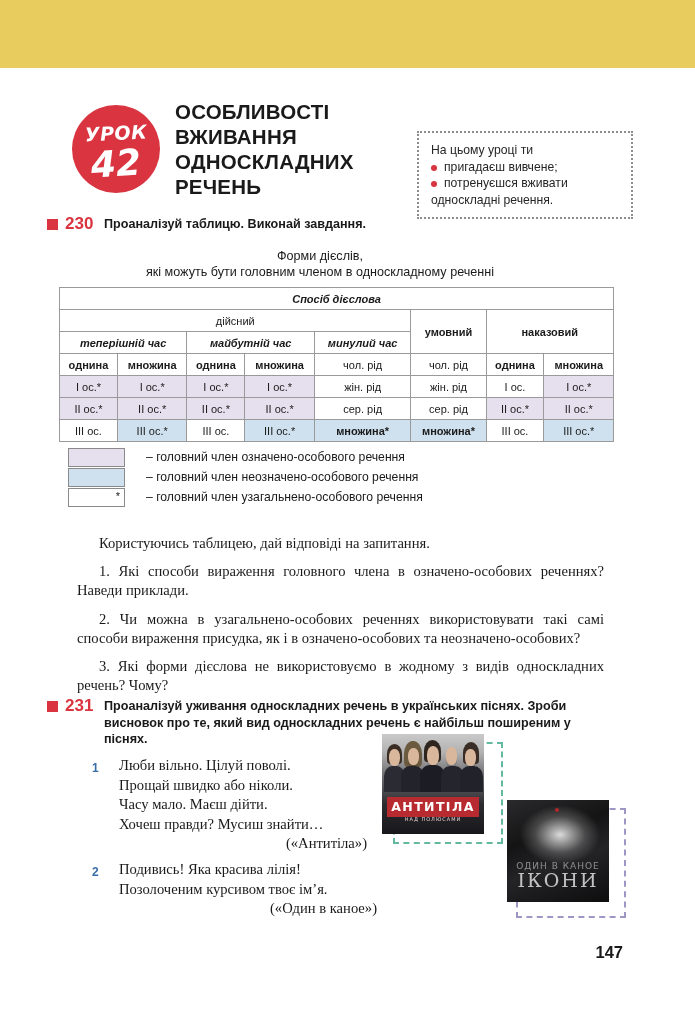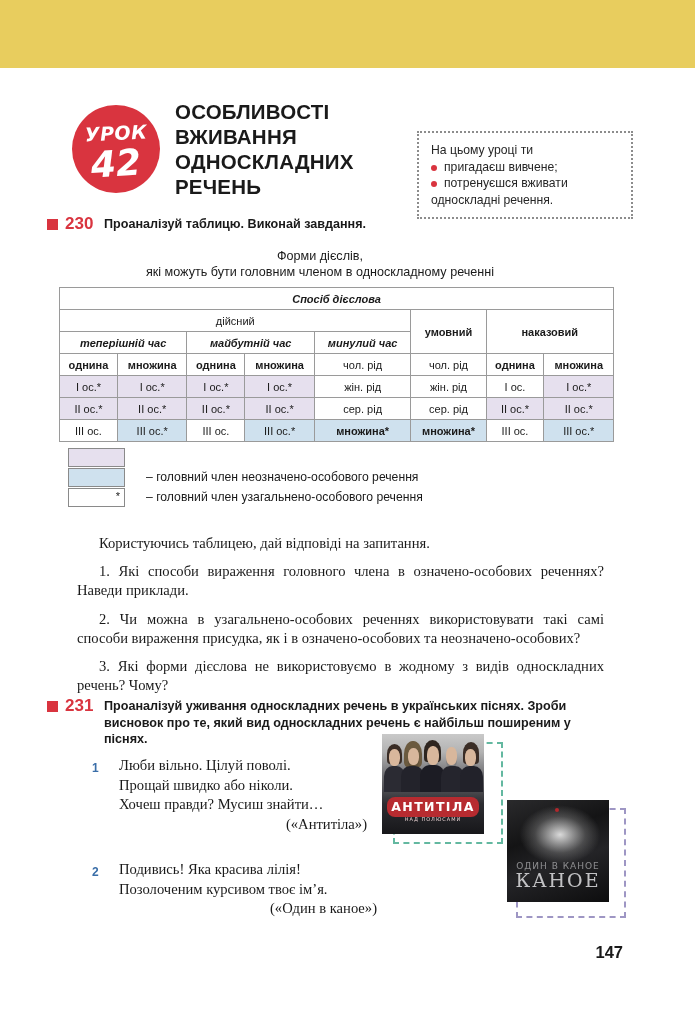--- a/index.html
+++ b/index.html
@@ -286,21 +286,20 @@
     position: absolute;
     border-radius: 40% 40% 0 0;
     background: #22222a;
   }
   .cover-a .band-bar {
     position: absolute;
     left: 5%; right: 5%;
     bottom: 17%;
     height: 20%;
     background: #b72b30;
-    border-radius: 8px;
   }
   .cover-a .band-name {
     position: absolute;
     left: 0; right: 0; top: 10%;
     text-align: center;
     color: #ffffff;
     font-size: 12.5px;
     letter-spacing: 1.4px;
     font-weight: bold;
     font-family: "DejaVu Sans", sans-serif;
@@ -454,20 +453,21 @@
         <td class="sh-blu hd">множина*</td>
         <td>III ос.</td>
         <td class="sh-blu">III ос.*</td>
       </tr>
     </tbody>
   </table>
 
   <div class="legend">
     <div class="legend-row">
       <span class="legend-swatch lav"></span>
+      <span class="legend-label">– головний член означено-особового речення</span>
     </div>
     <div class="legend-row">
       <span class="legend-swatch blu"></span>
       <span class="legend-label">– головний член неозначено-особового речення</span>
     </div>
     <div class="legend-row">
       <span class="legend-swatch ast">
         <span class="star">*</span>
       </span>
       <span class="legend-label">– головний член узагальнено-особового речення</span>
@@ -484,20 +484,21 @@
   <div class="ex-marker" style="left:47px; top:629px;">
     <span class="ex-square"></span>
     <span class="ex-num">231</span>
   </div>
   <div class="ex-text" style="left:104px; top:630px; width:505px;">Проаналізуй уживання односкладних речень в українських піснях. Зроби висновок про те, який вид односкладних речень є найбільш поширеним у піснях.</div>
 
   <span class="song-num" style="left:92px; top:693px;">1</span>
   <div class="song-item" style="left:119px; top:688px; width:250px;">
     <div>Люби вільно. Цілуй поволі.</div>
     <div>Прощай швидко або ніколи.</div>
+    <div>Часу мало. Маєш дійти.</div>
     <div>Хочеш правди? Мусиш знайти…</div>
     <span class="song-attr">(«Антитіла»)</span>
   </div>
 
   <span class="song-num" style="left:92px; top:797px;">2</span>
   <div class="song-item" style="left:119px; top:792px; width:260px;">
     <div>Подивись! Яка красива лілія!</div>
     <div>Позолоченим курсивом твоє ім’я.</div>
     <span class="song-attr">(«Один в каное»)</span>
   </div>
@@ -530,19 +531,19 @@
       </div>
       <span class="band-sub">НАД ПОЛЮСАМИ</span>
     </div>
   </div>
 
   <div class="album-frame frame-purple" style="left:516px; top:740px; width:110px; height:110px;"></div>
   <div class="album" style="left:507px; top:732px; width:102px; height:102px;">
     <div class="cover-b">
       <span class="red-dot"></span>
       <span class="title-top">ОДИН В КАНОЕ</span>
-      <span class="title-big">КАНОЕ</span>
+      <span class="title-big">ІКОНИ</span>
     </div>
   </div>
 
   <div class="page-num">147</div>
 
 </div>
 
 </body></html>

